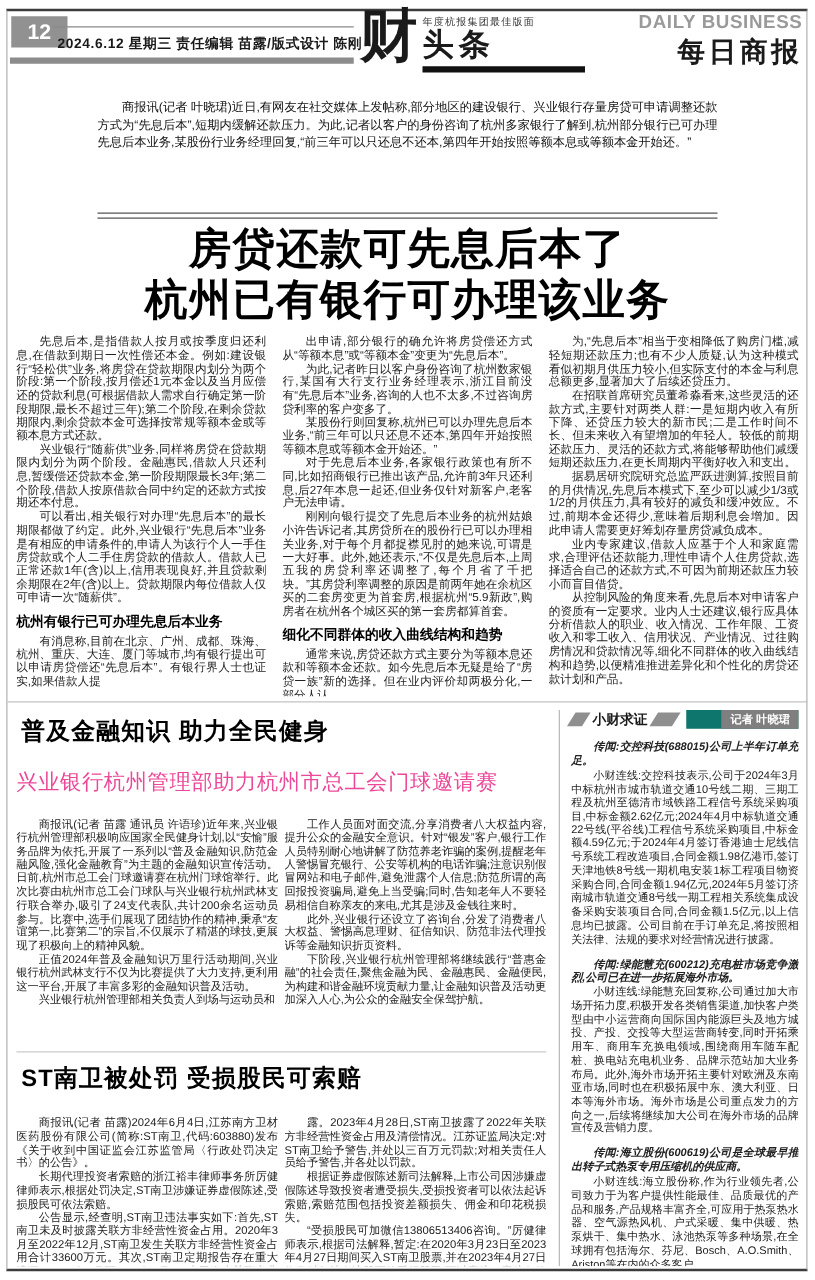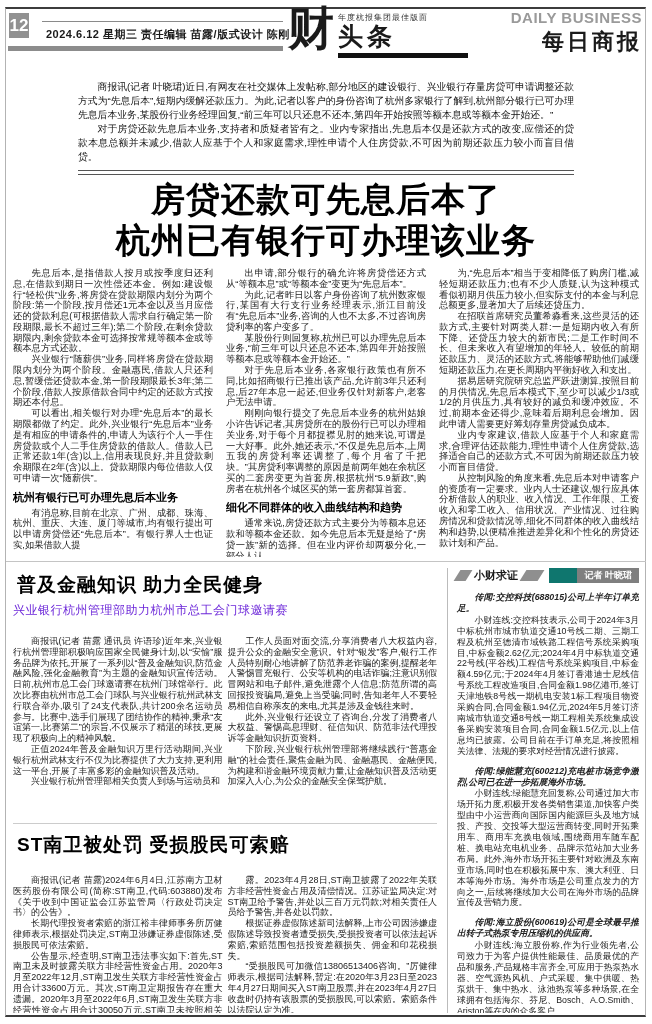--- a/index.html
+++ b/index.html
@@ -3,21 +3,21 @@
 <meta charset="utf-8">
 <style>
   html,body { margin:0; padding:0; background:#fff; }
   .page { position:relative; width:652px; height:1024px; background:#fff; overflow:hidden;
           font-family:"Liberation Sans","DejaVu Sans",sans-serif; color:#1a1a1a; }
   .frame { position:absolute; left:5px; top:7px; width:641px; height:1010px; box-sizing:border-box;
            border-left:1px solid #b3b3b3; border-right:1px solid #b3b3b3;
            border-top:2px solid #3c3c3c; border-bottom:2px solid #3c3c3c; pointer-events:none; }
 
   
-  .pagenum { position:absolute; left:9px; top:13px; width:20px; height:25px; background:#919191;
+  .pagenum { position:absolute; left:9px; top:13px; width:45px; height:25px; background:#919191;
              color:#fff; font-size:17px; font-weight:bold; display:flex; align-items:center; justify-content:center; }
   .mast-rule-thin { position:absolute; left:42px; top:21px; width:241px; height:1px; background:#8a8a8a; }
   .dateline { position:absolute; left:46px; top:27px; font-size:11px; font-weight:bold; letter-spacing:0.5px; white-space:nowrap; }
   .mast-rule-thick { position:absolute; left:8px; top:46px; width:275px; height:5px; background:#8c8c8c; }
   .brand-cai { position:absolute; left:288px; top:6px; font-size:46px; font-weight:900; line-height:1;
                font-family:"Liberation Serif","DejaVu Serif",serif; }
   .brand-block { position:absolute; left:338px; top:12px; width:134px; }
   .award { font-size:8px; color:#333; letter-spacing:1px; white-space:nowrap; }
   .toutiao { font-size:25px; font-weight:900; line-height:1.1; letter-spacing:4px; }
   .toutiao-bar { margin-top:2px; height:5px; background:#111; width:130px; }
@@ -41,21 +41,21 @@
   .col p { margin:0; font-size:9.3px; line-height:1.16; text-align:justify; text-indent:2em; color:#222; }
   .col h3 { margin:6px 0 3px; font-size:11px; font-weight:900; color:#000; }
   .col h3.first { margin-top:0; }
 
   .section-rule { position:absolute; left:6px; top:561px; width:640px; height:1px; background:#c4c4c4; }
 
   
   .bottom { position:absolute; left:13px; top:568px; width:626px; height:445px; display:flex; overflow:hidden; }
   .bottom-left { width:424px; flex:none; }
   .fitness h2, .st h2 { margin:4px; font-size:19px; font-weight:900; letter-spacing:1px; color:#000; }
-  .subtitle { margin:4px 0 0; font-size:12px; color:#6d28d9; font-weight:normal; letter-spacing:0.5px; }
+  .subtitle { margin:16px 0 0; font-size:17px; color:#ec4899; font-weight:normal; letter-spacing:0.5px; }
   .cols2 { display:flex; gap:5px; margin-top:17px; overflow:hidden; }
   .cols2 .col2 { flex:1; overflow:hidden; }
   .cols2 p { margin:0; font-size:9px; line-height:1.2; text-align:justify; text-indent:2em; color:#222; }
   .fitness .cols2 { height:178px; }
   .st .cols2 { height:158px; }
   .mid-rule { margin:9px 0 8px; height:1px; background:#ccc; }
 
   
   .sidebar { flex:1; margin-left:10px; padding-left:9px; border-left:1px solid #bbb; overflow:hidden; }
   .sb-head { display:flex; align-items:center; margin-bottom:9px; }
@@ -85,21 +85,20 @@
     <div class="toutiao">头条</div>
     <div class="toutiao-bar"></div>
   </div>
   <div class="paper">
     <div class="paper-en">DAILY BUSINESS</div>
     <div class="paper-cn">每日商报</div>
   </div>
 
   <section class="lead">
     <p>商报讯(记者 叶晓珺)近日,有网友在社交媒体上发帖称,部分地区的建设银行、兴业银行存量房贷可申请调整还款方式为“先息后本”,短期内缓解还款压力。为此,记者以客户的身份咨询了杭州多家银行了解到,杭州部分银行已可办理先息后本业务,某股份行业务经理回复,“前三年可以只还息不还本,第四年开始按照等额本息或等额本金开始还。”</p>
-    <p>对于房贷还款先息后本业务,支持者和质疑者皆有之。业内专家指出,先息后本仅是还款方式的改变,应偿还的贷款本息总额并未减少,借款人应基于个人和家庭需求,理性申请个人住房贷款,不可因为前期还款压力较小而盲目借贷。</p>
   </section>
   <div class="double-rule"></div>
 
   <h1 class="headline">
     <div>房贷还款可先息后本了</div>
     <div>杭州已有银行可办理该业务</div>
   </h1>
 
   <section class="main-cols">
     <div class="col">

